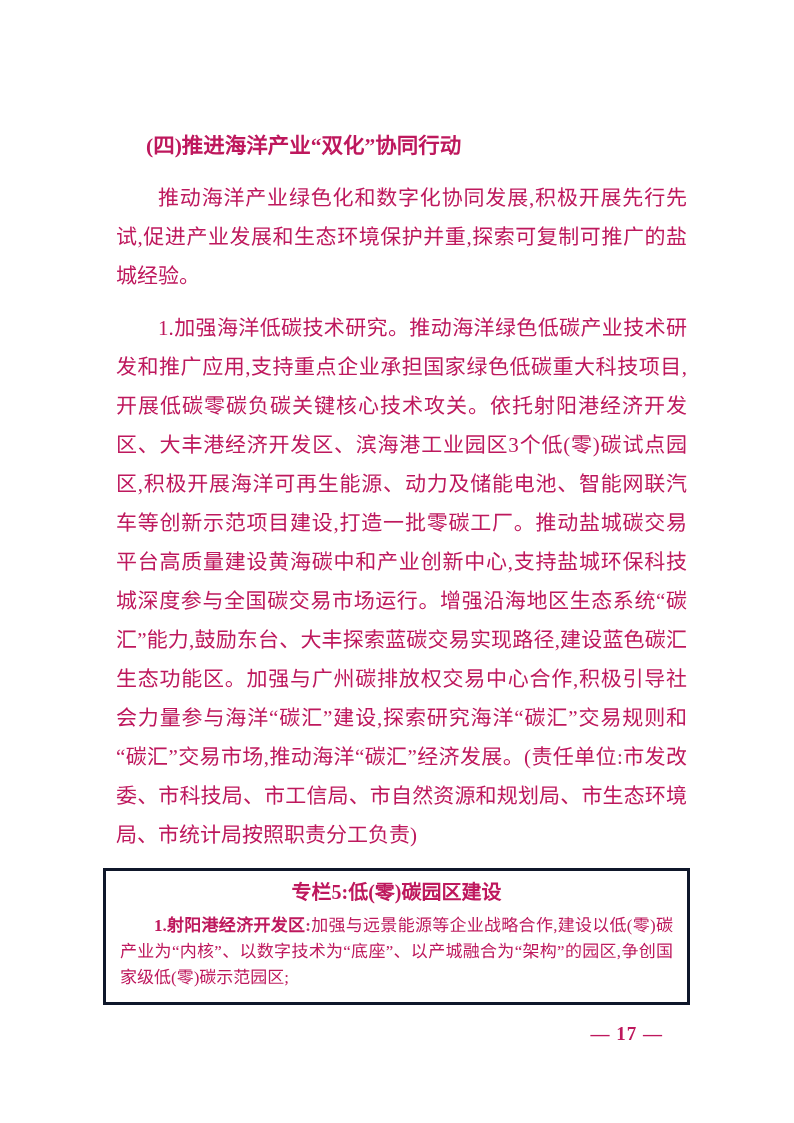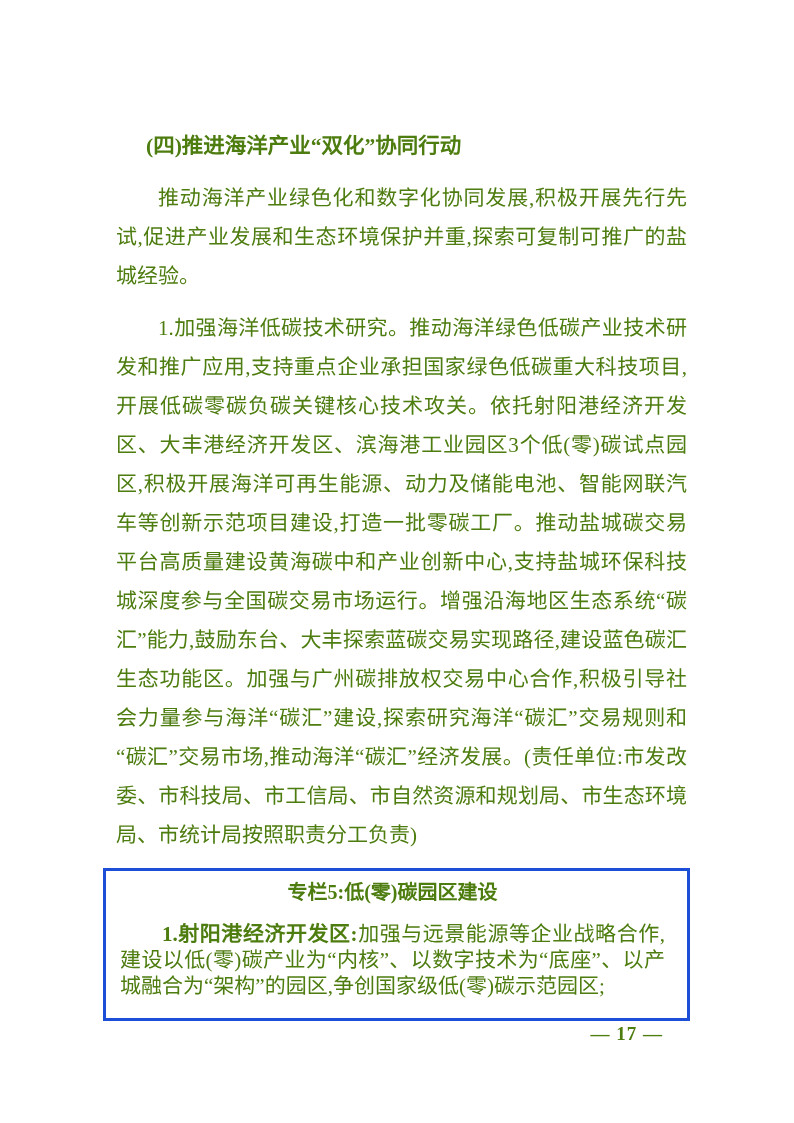--- a/index.html
+++ b/index.html
@@ -7,21 +7,21 @@
     padding: 0;
     background: #ffffff;
   }
   .page {
     position: relative;
     width: 794px;
     height: 1115px;
     background: #ffffff;
     overflow: hidden;
     font-family: "Liberation Serif", serif;
-    color: #4d7c0f;
+    color: #be185d;
   }
   .content {
     position: absolute;
     left: 103px;
     top: 127px;
     width: 597px;
   }
   .heading {
     margin: 0;
     font-size: 21.5px;
@@ -34,33 +34,33 @@
     margin: 13px;
     font-size: 21px;
     line-height: 39px;
     text-align: justify;
     text-indent: 2em;
   }
   .column-box {
     box-sizing: border-box;
     width: 587px;
     margin-top: 5px;
-    border: 3px solid #1d4ed8;
-    padding: 5px 10px 7px 2px;
+    border: 3px solid #0f172a;
+    padding: 5px 10px 7px 10px;
   }
   .box-title {
     margin: 0;
     font-weight: bold;
     font-size: 20px;
     line-height: 33px;
     text-align: center;
   }
   .box-para {
-    margin: 12px;
-    font-size: 21px;
+    margin: 4px;
+    font-size: 17px;
     line-height: 26px;
     text-align: justify;
     text-indent: 2em;
   }
   .box-para .lead {
     font-weight: bold;
   }
   .page-number {
     position: absolute;
     top: 1023px;

